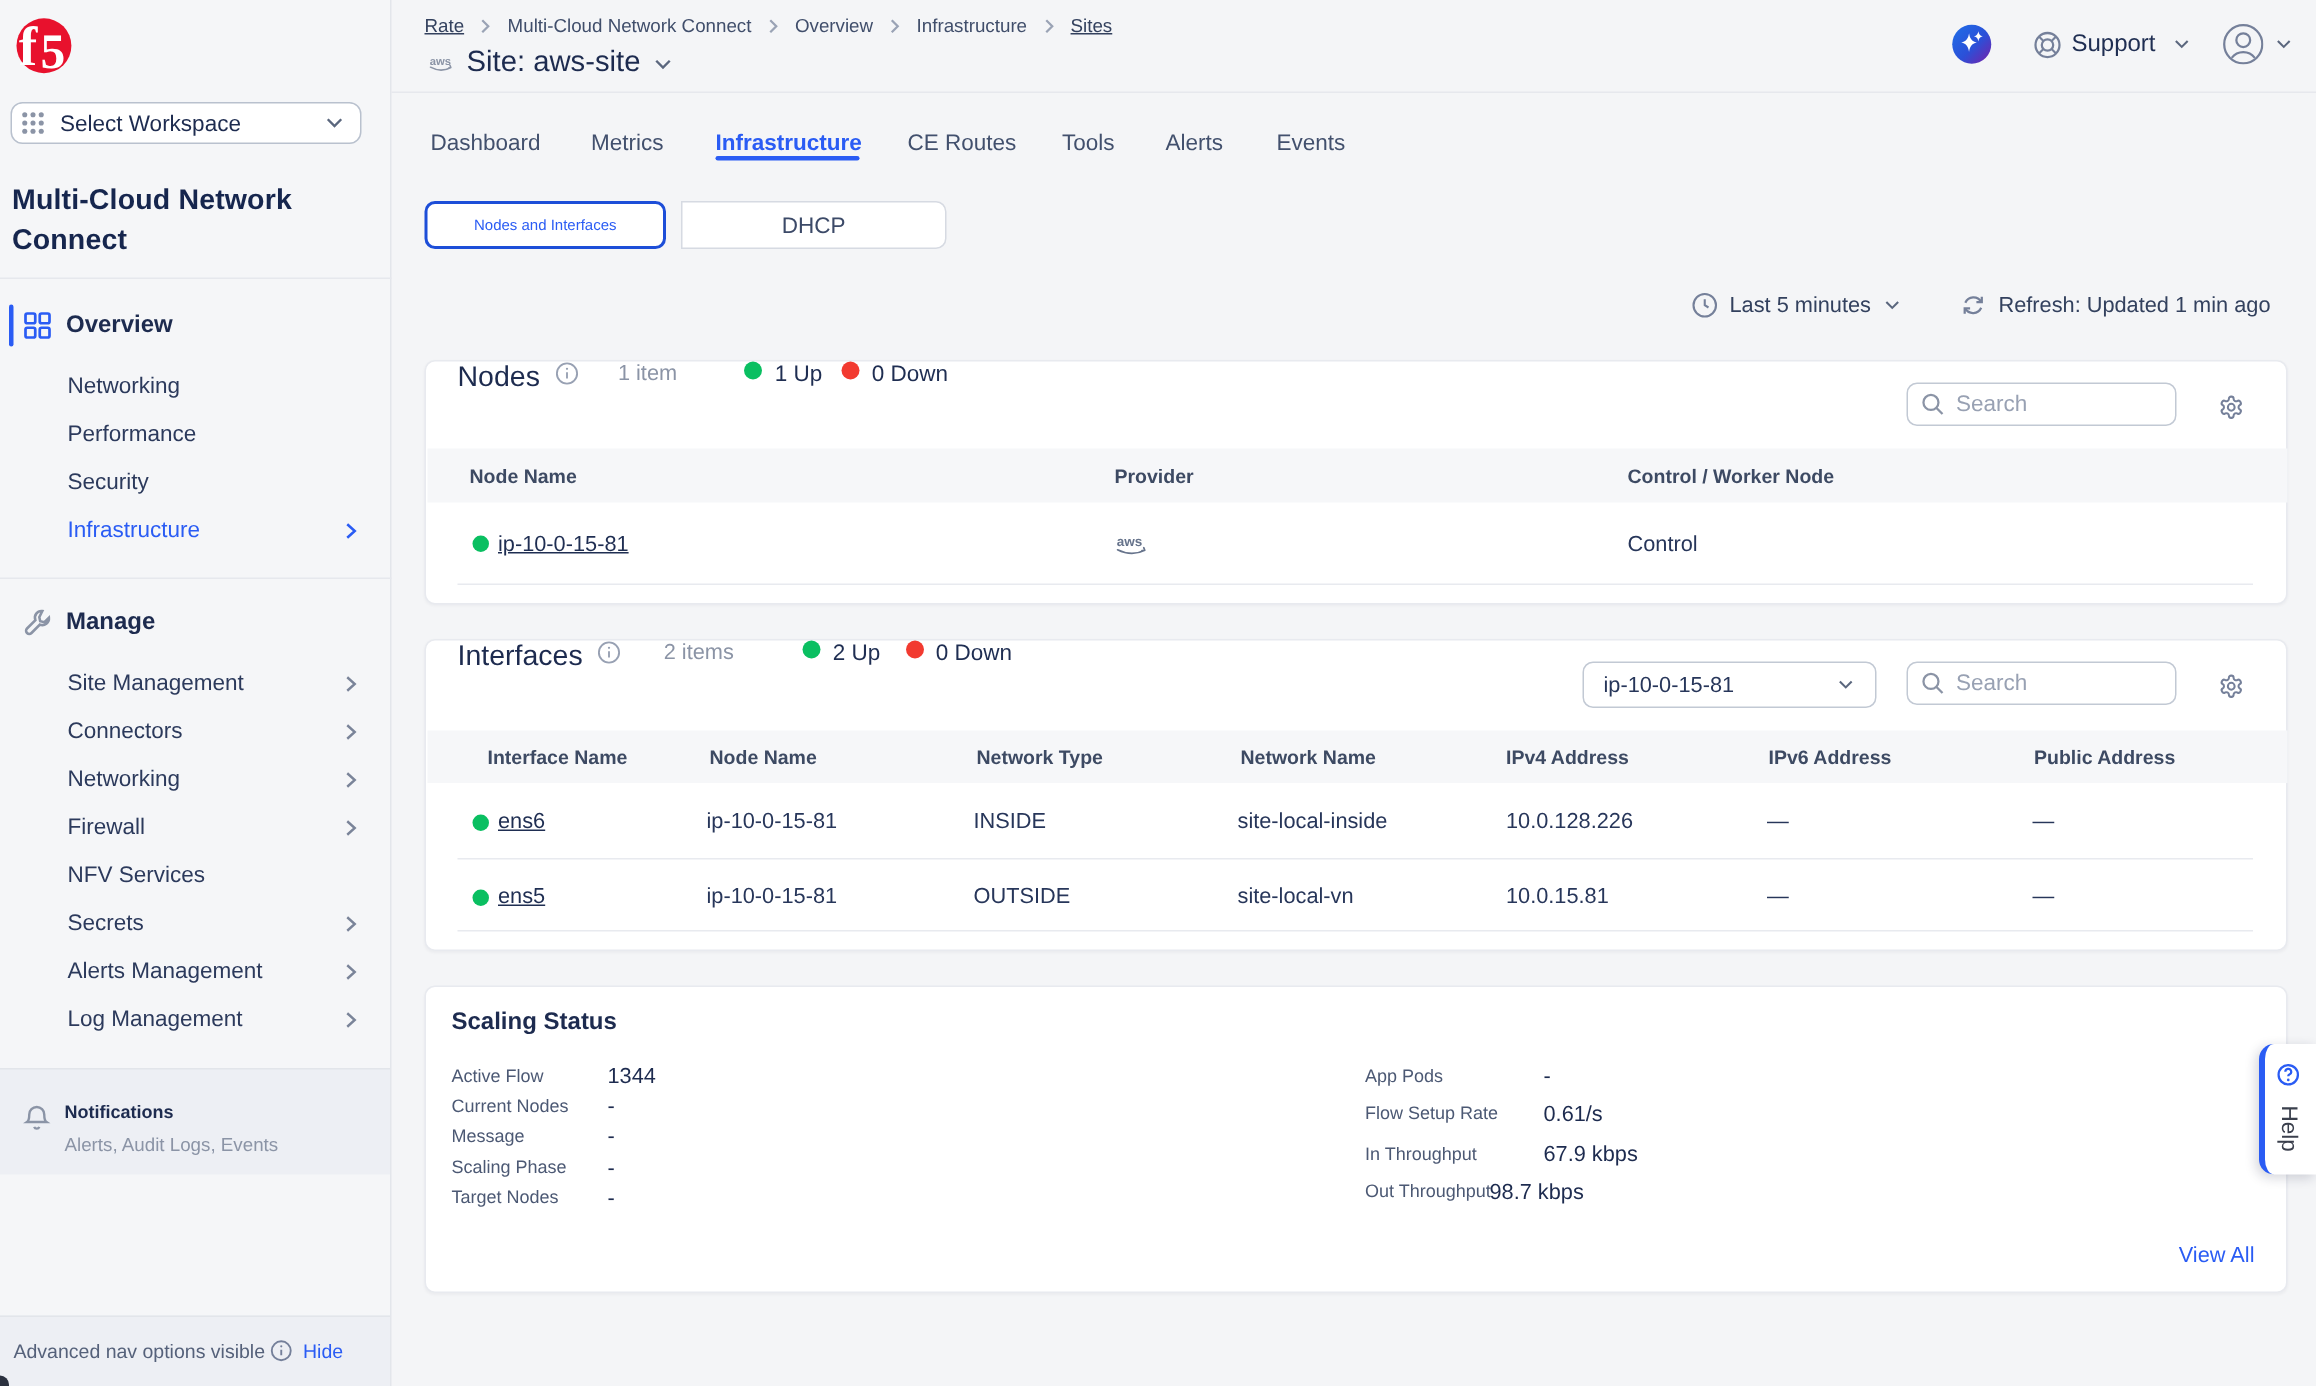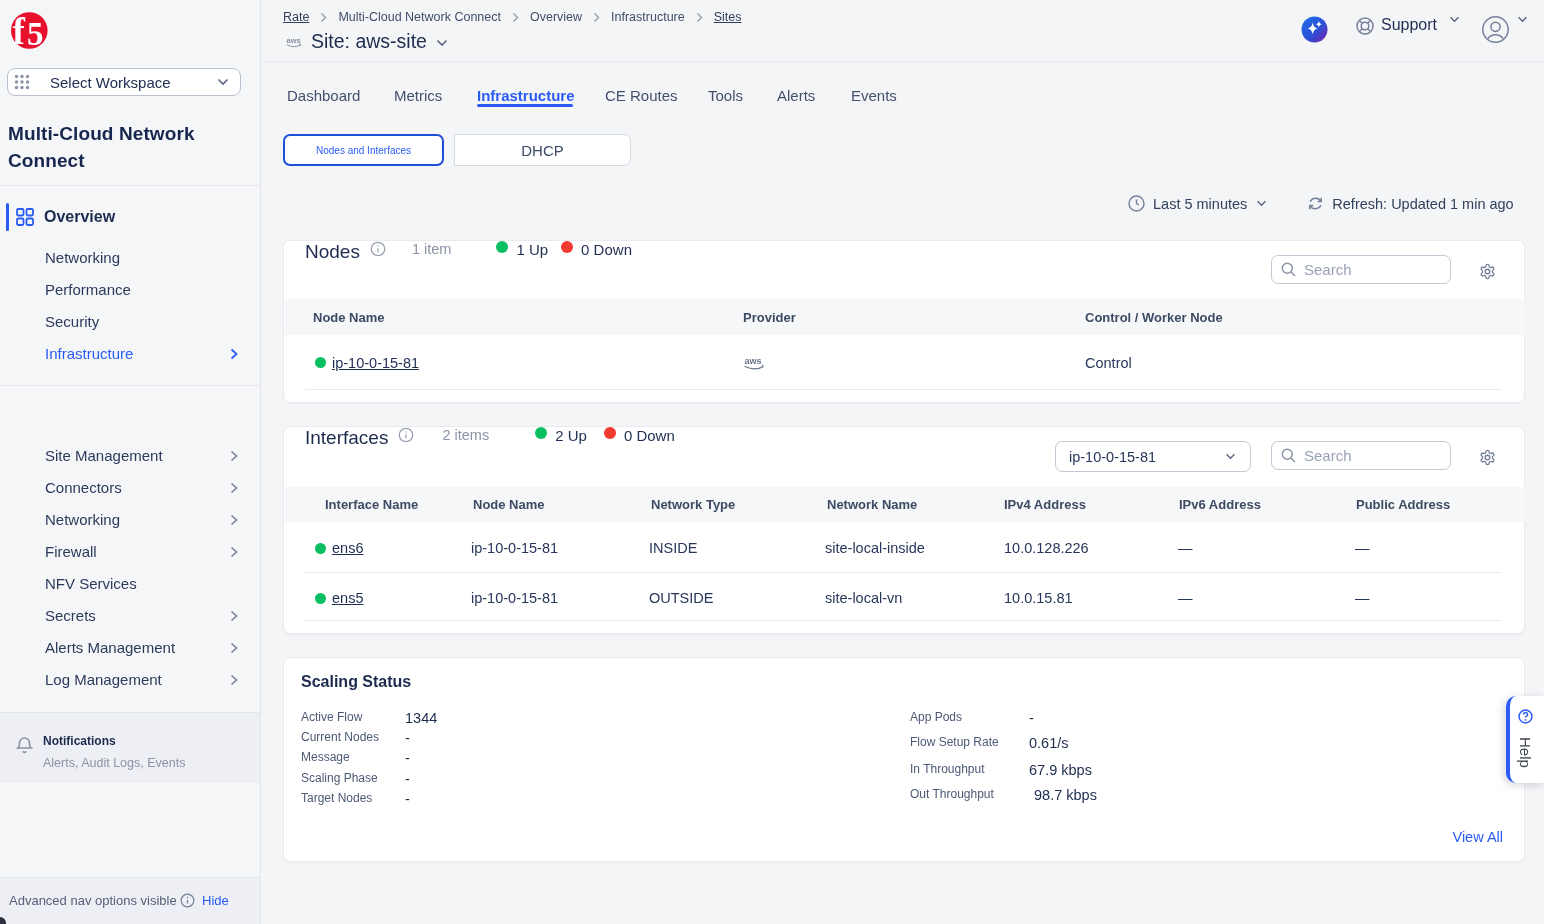--- a/index.html
+++ b/index.html
@@ -3,21 +3,21 @@
 <meta charset="utf-8">
 <style>
 *{margin:0;padding:0;box-sizing:border-box}
 html,body{width:1544px;height:924px;overflow:hidden;background:#f4f5f7;font-family:"Liberation Sans",sans-serif;color:#2c3a5c;position:relative}
 svg{display:block}
 
 #sidebar{position:absolute;left:0;top:0;width:261px;height:924px;background:#f5f6f8;border-right:1px solid #e3e6eb}
 #logo{position:absolute;left:9px;top:10px}
 #wsbox{position:absolute;left:7px;top:68px;width:234px;height:28px;background:#fff;border:1px solid #b9c1ce;border-radius:8px;display:flex;align-items:center}
 #wsbox .grid{margin-left:6px}
-#wsbox .lbl{margin-left:20px;font-size:15px;color:#1d2b4f}
+#wsbox .lbl{margin-left:10px;font-size:15px;color:#1d2b4f}
 #wsbox .chev{position:absolute;right:11px}
 #side-h1{position:absolute;left:8px;top:120px;width:230px;font-size:19px;line-height:27px;font-weight:bold;color:#16264e;letter-spacing:.1px}
 .sdiv{position:absolute;left:0;width:261px;border-top:1px solid #e6e8ed}
 .navgroup{position:absolute;left:0;width:261px;height:34px;display:flex;align-items:center}
 .navgroup .gicon{width:20px;margin-left:15px}
 .navgroup .gtxt{margin-left:9px;font-size:16px;font-weight:bold;color:#1d2b4f}
 .activebar{position:absolute;left:6px;top:3px;width:3px;height:28px;background:#2a5cf4;border-radius:2px}
 .navsub{position:absolute;left:45px;font-size:15px;color:#2c3a5c}
 .navchev{position:absolute;right:22px}
 #notifblk{position:absolute;left:0;top:712px;width:260px;height:71px;background:#edeff4;border-top:1px solid #e2e5ea}
@@ -27,21 +27,21 @@
 .blksub{position:absolute;left:43px;top:43px;font-size:12.5px;color:#8b94a6}
 #advbar{position:absolute;left:0;top:877px;width:260px;height:47px;border-top:1px solid #e2e5ea;background:#edeff4}
 #advbar .t{position:absolute;left:9px;top:15px;font-size:13px;color:#55617a;display:flex;align-items:center;gap:3px}
 #advbar .hide{position:absolute;left:202px;top:15px;font-size:13px;color:#2a5cf4}
 
 #crumbs{position:absolute;left:283px;top:10px;font-size:12.5px;color:#404e6b;display:flex;align-items:center;gap:11px}
 #crumbs .u{text-decoration:underline;color:#33415e}
 #sitetitle{position:absolute;left:286px;top:30px;display:flex;align-items:center}
 #sitetitle .t{font-size:19.5px;color:#1d2b4f;margin-left:9px}
 #hdrline{position:absolute;left:261px;top:61px;width:1283px;border-top:1px solid #e6e8ed}
-#topicons{position:absolute;right:16px;top:16px;display:flex;align-items:flex-start}
+#topicons{position:absolute;right:16px;top:16px;display:flex;align-items:center}
 
 .tab{position:absolute;top:87px;font-size:15px;color:#42506d}
 .tab.active{color:#2a5cf4;font-weight:bold}
 .tabline{position:absolute;top:104px;height:3px;background:#2a5cf4;border-radius:2px}
 
 #tg1{position:absolute;left:283px;top:134px;width:161px;height:32px;background:#fff;border:2px solid #1d4ed8;border-radius:7px;z-index:2;display:flex;align-items:center;justify-content:center;font-size:10px;color:#2a5cf4}
 #tg2{position:absolute;left:454px;top:134px;width:177px;height:32px;background:#fff;border:1px solid #d6dae2;border-radius:0 7px 7px 0;display:flex;align-items:center;justify-content:center;font-size:15px;color:#3c4a68}
 
 #timerow{position:absolute;left:1128px;top:195px;display:flex;align-items:center;font-size:14.5px;color:#33415e}
 
@@ -117,20 +117,26 @@
   </div>
   <div class="navsub" style="top:249px">Networking</div>
   <div class="navsub" style="top:281px">Performance</div>
   <div class="navsub" style="top:313px">Security</div>
   <div class="navsub" style="top:345px;color:#2a5cf4">Infrastructure</div>
   <svg class="navchev" width="8" height="12" viewBox="0 0 8 12" style="top:348px" fill="none" stroke="#2a5cf4" stroke-width="1.7">
       <path d="M1.5 1.5 L6.5 6 L1.5 10.5"></path>
     </svg>
   <div class="sdiv" style="top:385px"></div>
 
+  <div class="navgroup" style="top:398px">
+    <svg class="gicon" width="20" height="20" viewBox="0 0 20 20" fill="none" stroke="#8b94a6" stroke-width="1.7">
+      <path d="M13.2 2.4a4.4 4.4 0 0 0-4.6 6L3 14a2.1 2.1 0 0 0 3 3l5.6-5.6a4.4 4.4 0 0 0 6-4.6l-3 3-2.8-.6-.6-2.8z"></path>
+    </svg>
+    <span class="gtxt">Manage</span>
+  </div>
   <div class="navsub" style="top:447px">Site Management</div>
   <svg class="navchev" width="8" height="12" viewBox="0 0 8 12" style="top:450px" fill="none" stroke="#7a8499" stroke-width="1.6">
       <path d="M1.5 1.5 L6.5 6 L1.5 10.5"></path>
     </svg>
   <div class="navsub" style="top:479px">Connectors</div>
   <svg class="navchev" width="8" height="12" viewBox="0 0 8 12" style="top:482px" fill="none" stroke="#7a8499" stroke-width="1.6">
       <path d="M1.5 1.5 L6.5 6 L1.5 10.5"></path>
     </svg>
   <div class="navsub" style="top:511px">Networking</div>
   <svg class="navchev" width="8" height="12" viewBox="0 0 8 12" style="top:514px" fill="none" stroke="#7a8499" stroke-width="1.6">
@@ -382,21 +388,21 @@
   <div class="sval" style="left:121px;top:92px">-</div>
   <div class="sval" style="left:121px;top:113px">-</div>
   <div class="sval" style="left:121px;top:133px">-</div>
   <div class="slabel" style="left:626px;top:52px">App Pods</div>
   <div class="slabel" style="left:626px;top:77px">Flow Setup Rate</div>
   <div class="slabel" style="left:626px;top:104px">In Throughput</div>
   <div class="slabel" style="left:626px;top:129px">Out Throughput</div>
   <div class="sval" style="left:745px;top:52px">-</div>
   <div class="sval" style="left:745px;top:77px">0.61/s</div>
   <div class="sval" style="left:745px;top:104px">67.9 kbps</div>
-  <div class="sval" style="left:750px;top:129px">98.7 kbps</div>
+  <div class="sval" style="left:709px;top:129px">98.7 kbps</div>
   <div id="viewall">View All</div>
 </div>
 
 <div id="helptab">
   <svg width="15" height="15" viewBox="0 0 20 20" style="position:absolute;left:8px;top:13px" fill="none" stroke="#2a5cf4" stroke-width="2">
     <circle cx="10" cy="10" r="8.6"></circle>
     <path d="M7.4 7.4 a2.6 2.6 0 1 1 3.6 2.4 c-.8.35-1 .8-1 1.6"></path>
     <circle cx="10" cy="14.6" r="1.2" fill="#2a5cf4" stroke="none"></circle>
   </svg>
   <div class="htxt">Help</div>

